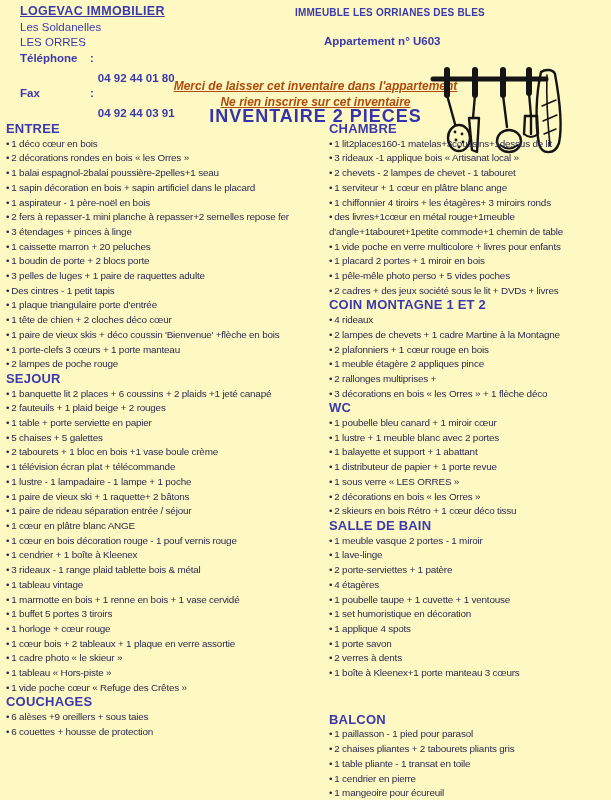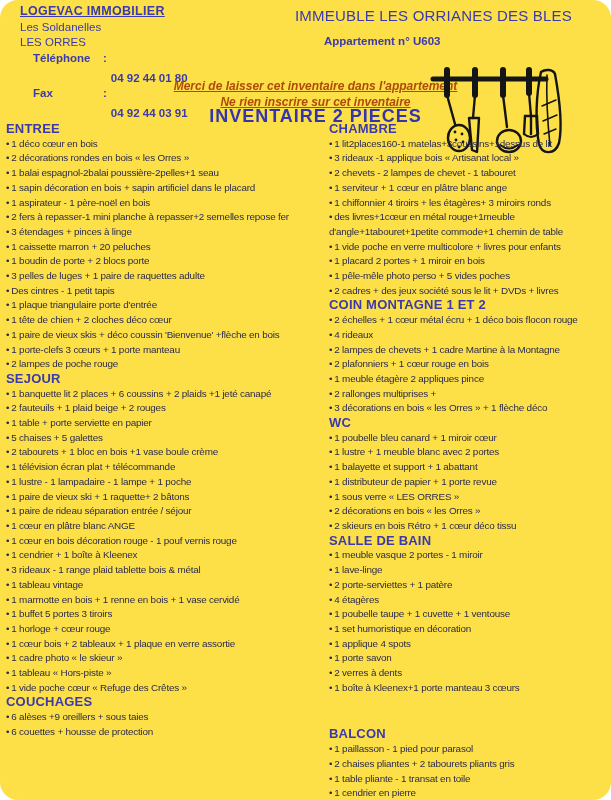--- a/index.html
+++ b/index.html
@@ -1,30 +1,29 @@
 <!DOCTYPE html>
 <html><head>
 <meta charset="utf-8">
 <style>
   html,body { margin:0; padding:0; }
   .page {
     position:relative; width:611px; height:800px;
-    background:#fde047; overflow:hidden;
+    background:#fef9c3; overflow:hidden;
     font-family:"Liberation Sans", sans-serif;
     color:#2a2a4e;
-    border-radius:18px;
   }
   
   .hdr-left { position:absolute; left:20px; top:4px; line-height:15.5px; color:#3a3aad; font-size:11.5px; }
   .company { font-weight:bold; text-decoration:underline; font-size:12.5px; letter-spacing:0.3px; }
   .contact-row { font-weight:bold; display:flex; }
-  .contact-row .lbl { display:inline-block; width:70px;margin-left:13px; }
+  .contact-row .lbl { display:inline-block; width:70px; }
   .contact-row .num { margin-left:4px;margin-top:20px; }
   
-  .hdr-building { position:absolute; left:295px; top:7px; color:#3a3aad; font-weight:normal; font-size:15px; letter-spacing:0.2px; }
+  .hdr-building { position:absolute; left:295px; top:7px; color:#3a3aad; font-weight:bold; font-size:10px; letter-spacing:0.2px; }
   .hdr-apt { position:absolute; left:324px; top:35px; color:#3a3aad; font-weight:bold; font-size:11.5px; }
   
   .center-block { position:absolute; left:20px; right:0; text-align:center; }
   .notice1 { top:76px; }
   .notice2 { top:92px; }
   .notice-text { color:#b04a0a; font-weight:bold; font-style:italic; text-decoration:underline; font-size:12px; }
   .doc-title { top:106px; color:#3434ac; font-weight:bold; font-size:18px; letter-spacing:1px; }
   
   .utensils { position:absolute; left:428px; top:66px; z-index:0; }
   
@@ -165,21 +164,20 @@
         <div class="item"><span class="bullet">•</span><span>1 serviteur + 1 cœur en plâtre blanc ange</span></div>
         <div class="item"><span class="bullet">•</span><span>1 chiffonnier 4 tiroirs + les étagères+ 3 miroirs ronds</span></div>
         <div class="item"><span class="bullet">•</span><span>des livres+1cœur en métal rouge+1meuble d'angle+1tabouret+1petite commode+1 chemin de table</span></div>
         <div class="item"><span class="bullet">•</span><span>1 vide poche en verre multicolore + livres pour enfants</span></div>
         <div class="item"><span class="bullet">•</span><span>1 placard 2 portes + 1 miroir en bois</span></div>
         <div class="item"><span class="bullet">•</span><span>1 pêle-mêle photo perso + 5 vides poches</span></div>
         <div class="item"><span class="bullet">•</span><span>2 cadres + des jeux société sous le lit + DVDs + livres</span></div>
       </div>
       <div class="section">
         <div class="sec-heading">COIN MONTAGNE 1 ET 2</div>
-        <div class="item"><span class="bullet">•</span><span>2 échelles + 1 cœur métal écru + 1 déco bois flocon rouge</span></div>
         <div class="item"><span class="bullet">•</span><span>4 rideaux</span></div>
         <div class="item"><span class="bullet">•</span><span>2 lampes de chevets + 1 cadre Martine à la Montagne</span></div>
         <div class="item"><span class="bullet">•</span><span>2 plafonniers + 1 cœur rouge en bois</span></div>
         <div class="item"><span class="bullet">•</span><span>1 meuble étagère 2 appliques pince</span></div>
         <div class="item"><span class="bullet">•</span><span>2 rallonges multiprises +</span></div>
         <div class="item"><span class="bullet">•</span><span>3 décorations en bois « les Orres » + 1 flèche déco</span></div>
       </div>
       <div class="section">
         <div class="sec-heading">WC</div>
         <div class="item"><span class="bullet">•</span><span>1 poubelle bleu canard + 1 miroir cœur</span></div>

